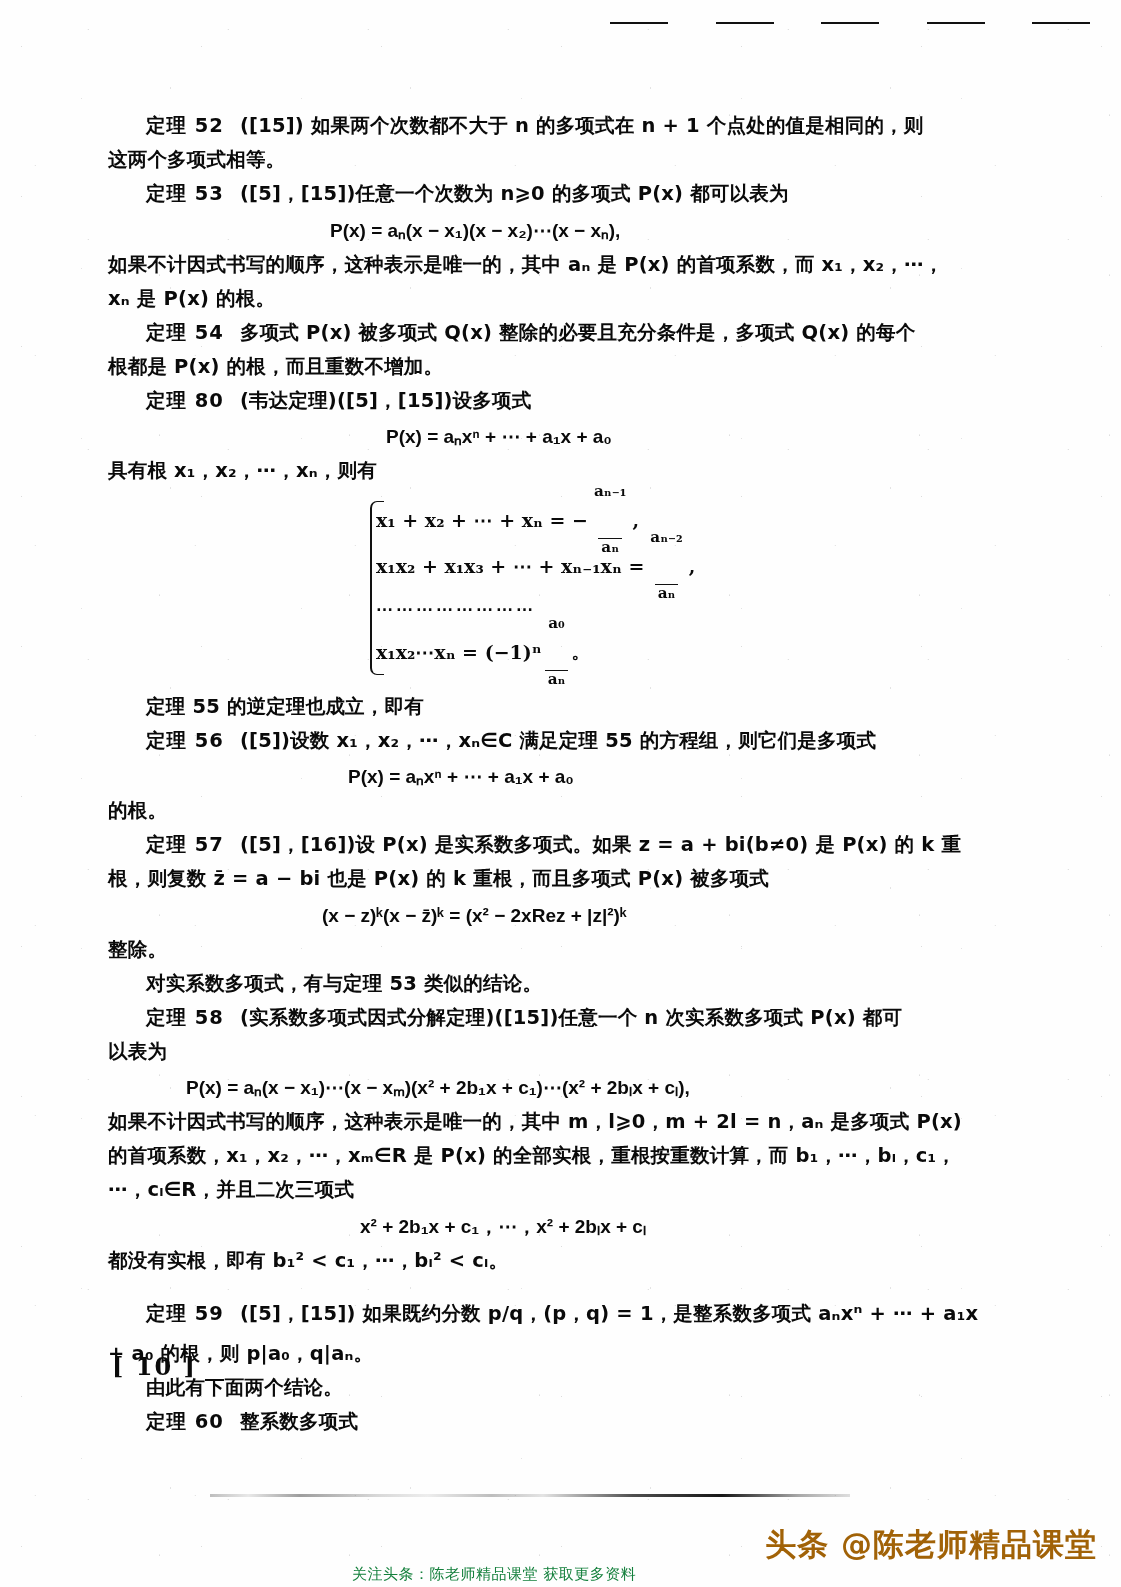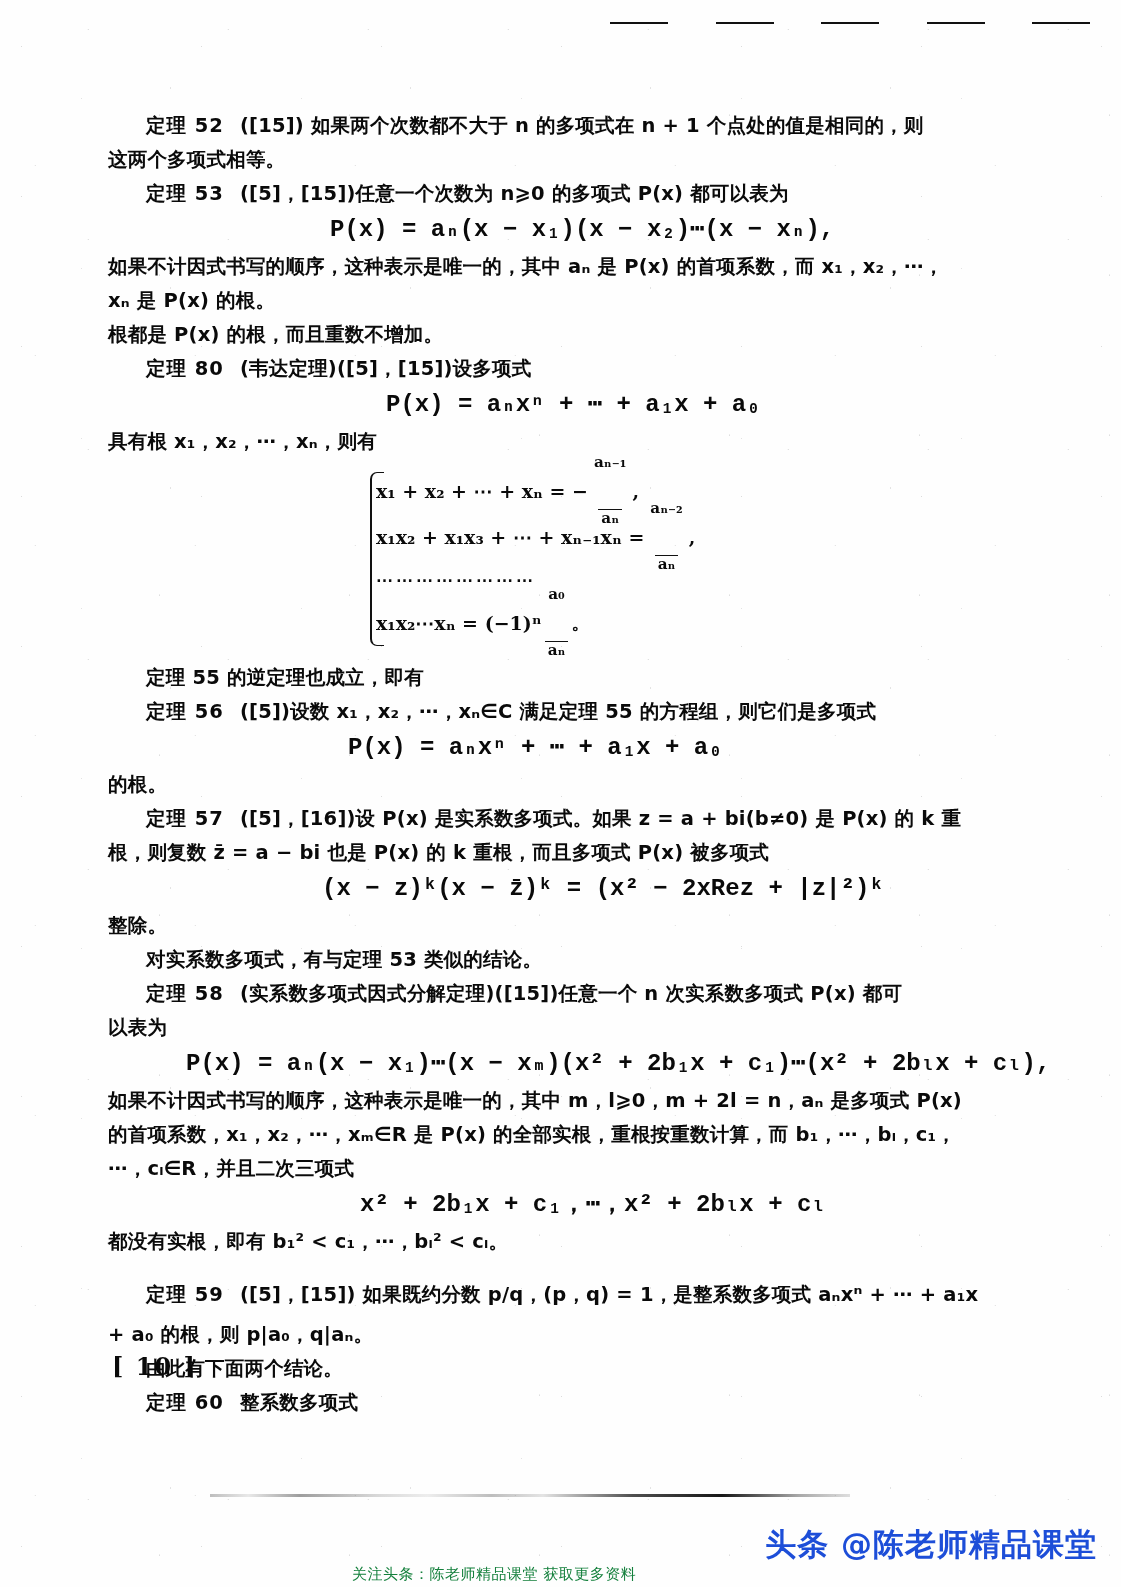--- a/index.html
+++ b/index.html
@@ -31,22 +31,22 @@
   .content{position:absolute;left:108px;top:116px;width:905px;}
 
   .line{
     font-size:19.5px;line-height:1;letter-spacing:.2px;white-space:nowrap;
     margin-bottom:14.5px;font-weight:700;
   }
   .ind{padding-left:38px;}
   .thm{font-weight:900;letter-spacing:1px;margin-right:16px;}
 
   .eq{
-    font-family:Liberation Mono, monospace;font-weight:700;
-    font-size:24px;line-height:1;margin:9px 0 15px 0;white-space:nowrap;
+    font-family:Liberation Sans, sans-serif;font-weight:700;
+    font-size:19px;line-height:1;margin:17px 0 15px 0;white-space:nowrap;
   }
   .eq.c1{padding-left:222px;}
   .eq.c2{padding-left:278px;}
   .eq.c3{padding-left:240px;}
   .eq.c4{padding-left:214px;}
   .eq.c5{padding-left:78px;}
   .eq.c6{padding-left:252px;}
 
   
   .system{position:relative;margin:16px 0 18px 0;padding-left:268px;height:182px;}
@@ -66,21 +66,21 @@
 
   
   .botrule{position:absolute;left:210px;top:1494px;width:640px;height:3px;
     background:linear-gradient(to right,
       rgba(40,40,40,.30) 0%, rgba(40,40,40,.10) 6%, rgba(40,40,40,.45) 14%,
       rgba(40,40,40,.18) 26%, rgba(40,40,40,.08) 34%, rgba(40,40,40,.30) 44%,
       rgba(40,40,40,.12) 52%, rgba(20,20,20,.75) 66%, rgba(10,10,10,.95) 80%,
       rgba(40,40,40,.40) 92%, rgba(40,40,40,.15) 100%);}
 
   .wm{position:absolute;right:24px;top:1524px;font-size:31px;font-weight:700;
-    color:#1d4ed8;letter-spacing:1px;white-space:nowrap;}
+    color:#a16207;letter-spacing:1px;white-space:nowrap;}
   .footer{position:absolute;left:352px;top:1565px;font-size:15px;color:#15803d;
     letter-spacing:.5px;white-space:nowrap;}
 </style>
 </head>
 <body>
 
 <div class="page">
 
   <div class="speckle"></div>
 
@@ -95,20 +95,21 @@
   <div class="content">
 
     <div class="line ind"><span class="thm">定理 52</span><span>([15]) 如果两个次数都不大于 n 的多项式在 n + 1 个点处的值是相同的，则</span></div>
     <div class="line">这两个多项式相等。</div>
 
     <div class="line ind"><span class="thm">定理 53</span><span>([5]，[15])任意一个次数为 n⩾0 的多项式 P(x) 都可以表为</span></div>
     <div class="eq c1">P(x) = aₙ(x − x₁)(x − x₂)⋯(x − xₙ),</div>
     <div class="line">如果不计因式书写的顺序，这种表示是唯一的，其中 aₙ 是 P(x) 的首项系数，而 x₁，x₂，⋯，</div>
     <div class="line">xₙ 是 P(x) 的根。</div>
 
+    <div class="line ind"><span class="thm">定理 54</span><span>多项式 P(x) 被多项式 Q(x) 整除的必要且充分条件是，多项式 Q(x) 的每个</span></div>
     <div class="line">根都是 P(x) 的根，而且重数不增加。</div>
 
     <div class="line ind"><span class="thm">定理 80</span><span>(韦达定理)([5]，[15])设多项式</span></div>
     <div class="eq c2">P(x) = aₙxⁿ + ⋯ + a₁x + a₀</div>
     <div class="line">具有根 x₁，x₂，⋯，xₙ，则有</div>
 
     <div class="system">
       <div class="brace"></div>
       <div class="srow">
         <span>x₁ + x₂ + ⋯ + xₙ = −</span>

